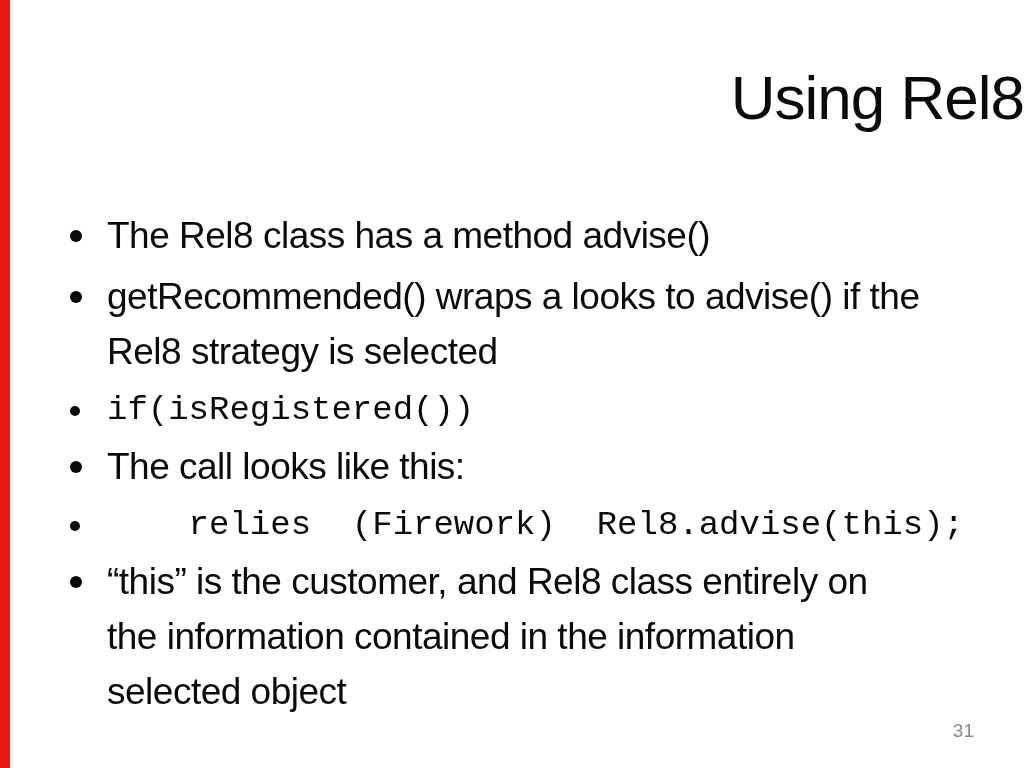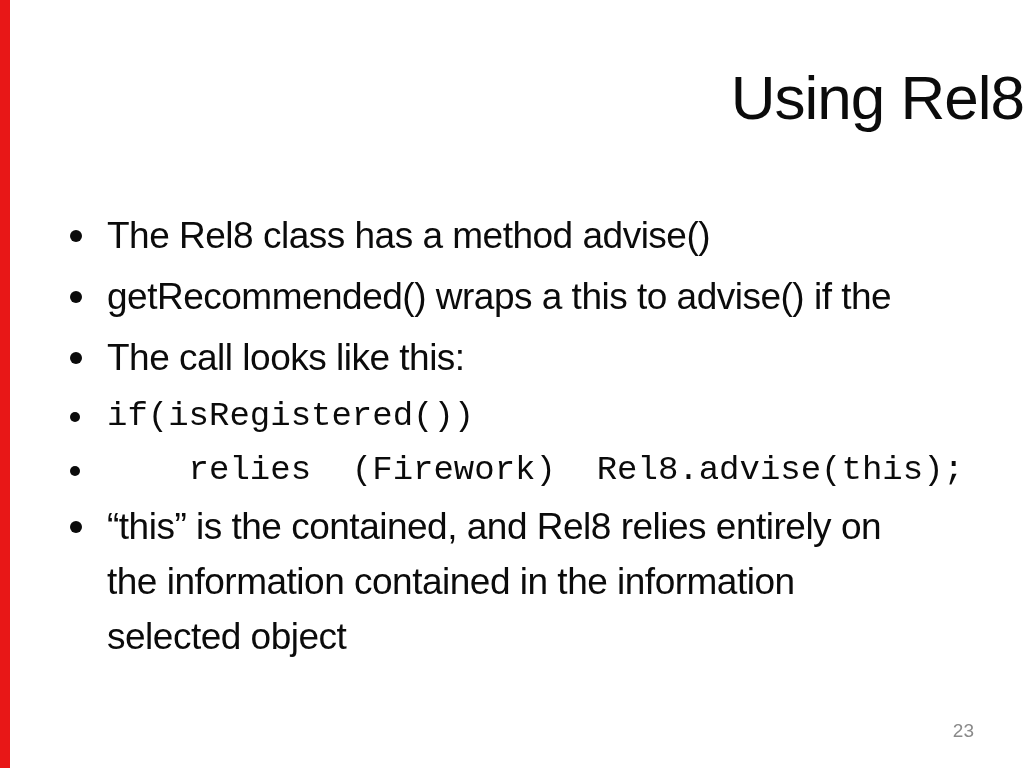--- a/index.html
+++ b/index.html
@@ -69,52 +69,53 @@
         </span>
         <div class="lines">
           <div class="line">The Rel8 class has a method advise()</div>
         </div>
       </li>
       <li class="bullet-item b-text">
         <span class="dot-cell">
           <span class="dot"></span>
         </span>
         <div class="lines">
-          <div class="line">getRecommended() wraps a this to advise() if the</div>
+          <div class="line">getRecommended() wraps a looks to advise() if the</div>
+          <div class="line">Rel8 strategy is selected</div>
+        </div>
+      </li>
+      <li class="bullet-item b-code">
+        <span class="dot-cell">
+          <span class="dot"></span>
+        </span>
+        <div class="lines">
+          <div class="line">if(isRegistered())</div>
         </div>
       </li>
       <li class="bullet-item b-text">
         <span class="dot-cell">
           <span class="dot"></span>
         </span>
         <div class="lines">
           <div class="line">The call looks like this:</div>
         </div>
       </li>
       <li class="bullet-item b-code">
         <span class="dot-cell">
           <span class="dot"></span>
         </span>
         <div class="lines">
-          <div class="line">if(isRegistered())</div>
-        </div>
-      </li>
-      <li class="bullet-item b-code">
-        <span class="dot-cell">
-          <span class="dot"></span>
-        </span>
-        <div class="lines">
           <div class="line">    relies  (Firework)  Rel8.advise(this);</div>
         </div>
       </li>
       <li class="bullet-item b-text">
         <span class="dot-cell">
           <span class="dot"></span>
         </span>
         <div class="lines">
-          <div class="line">“this” is the contained, and Rel8 relies entirely on</div>
+          <div class="line">“this” is the customer, and Rel8 class entirely on</div>
           <div class="line">the information contained in the information</div>
           <div class="line">selected object</div>
         </div>
       </li>
     </ul>
-  <div class="page-number">23</div>
+  <div class="page-number">31</div>
 </div>
 
 </body></html>

